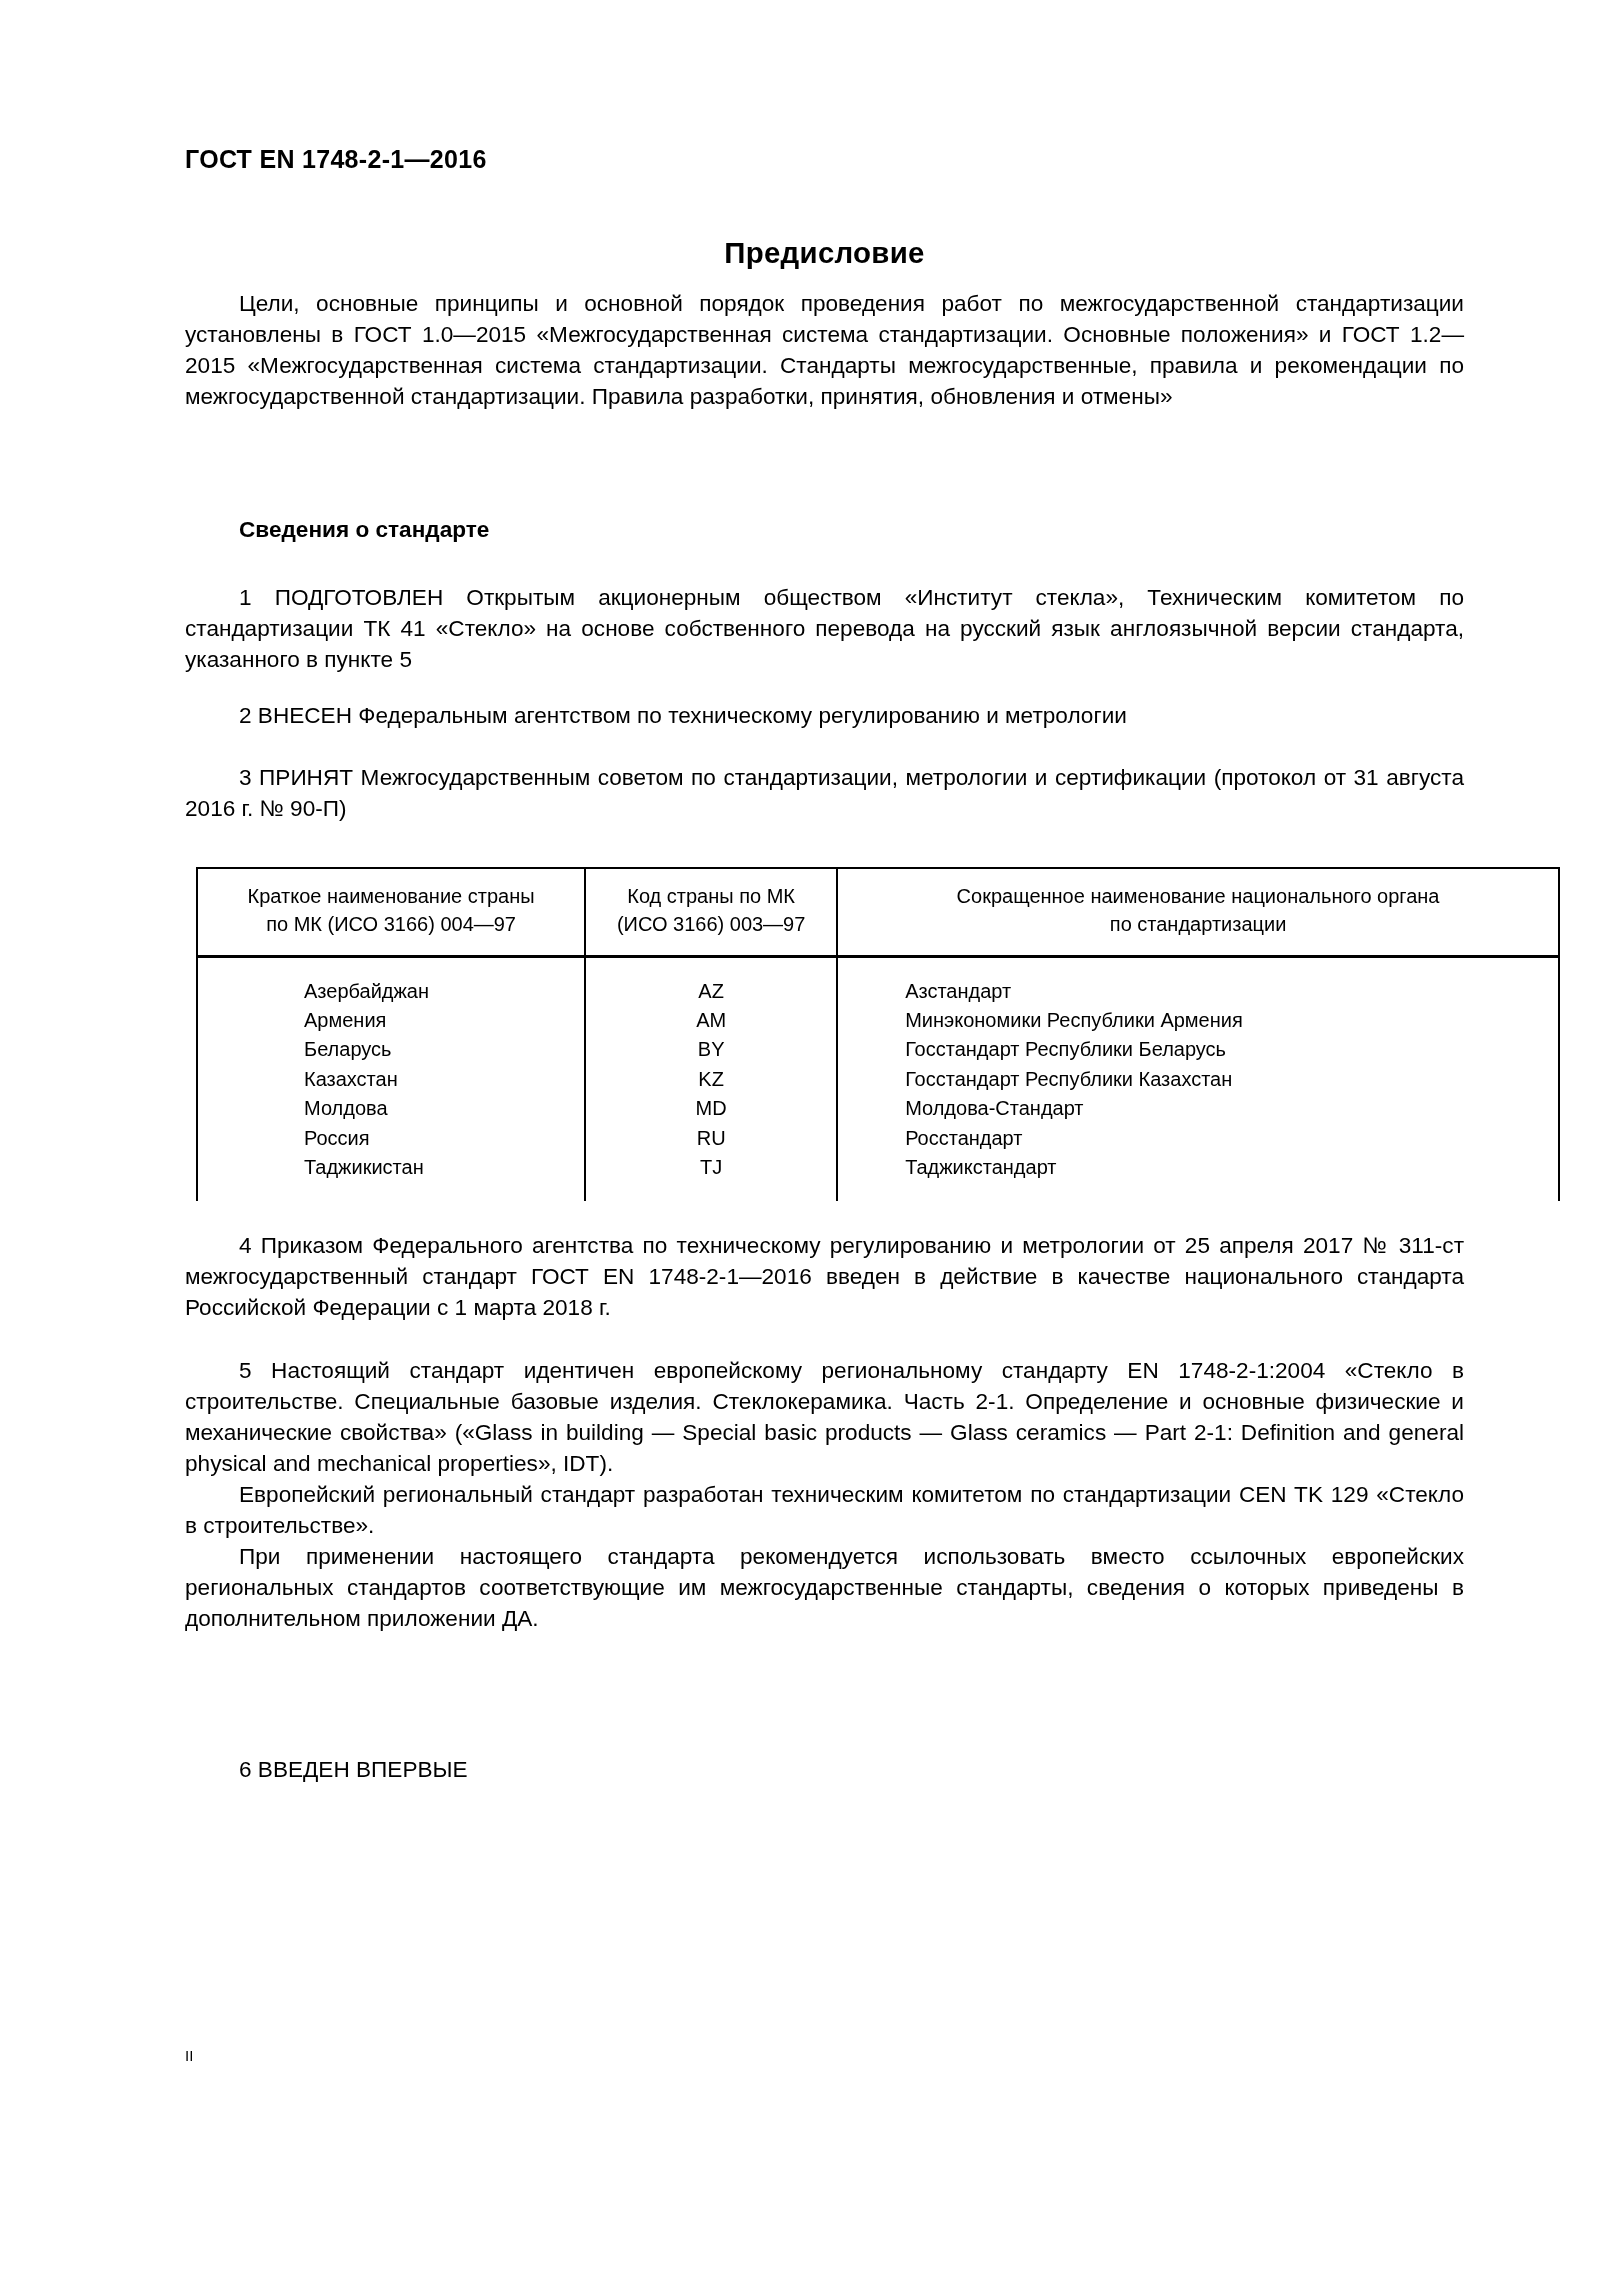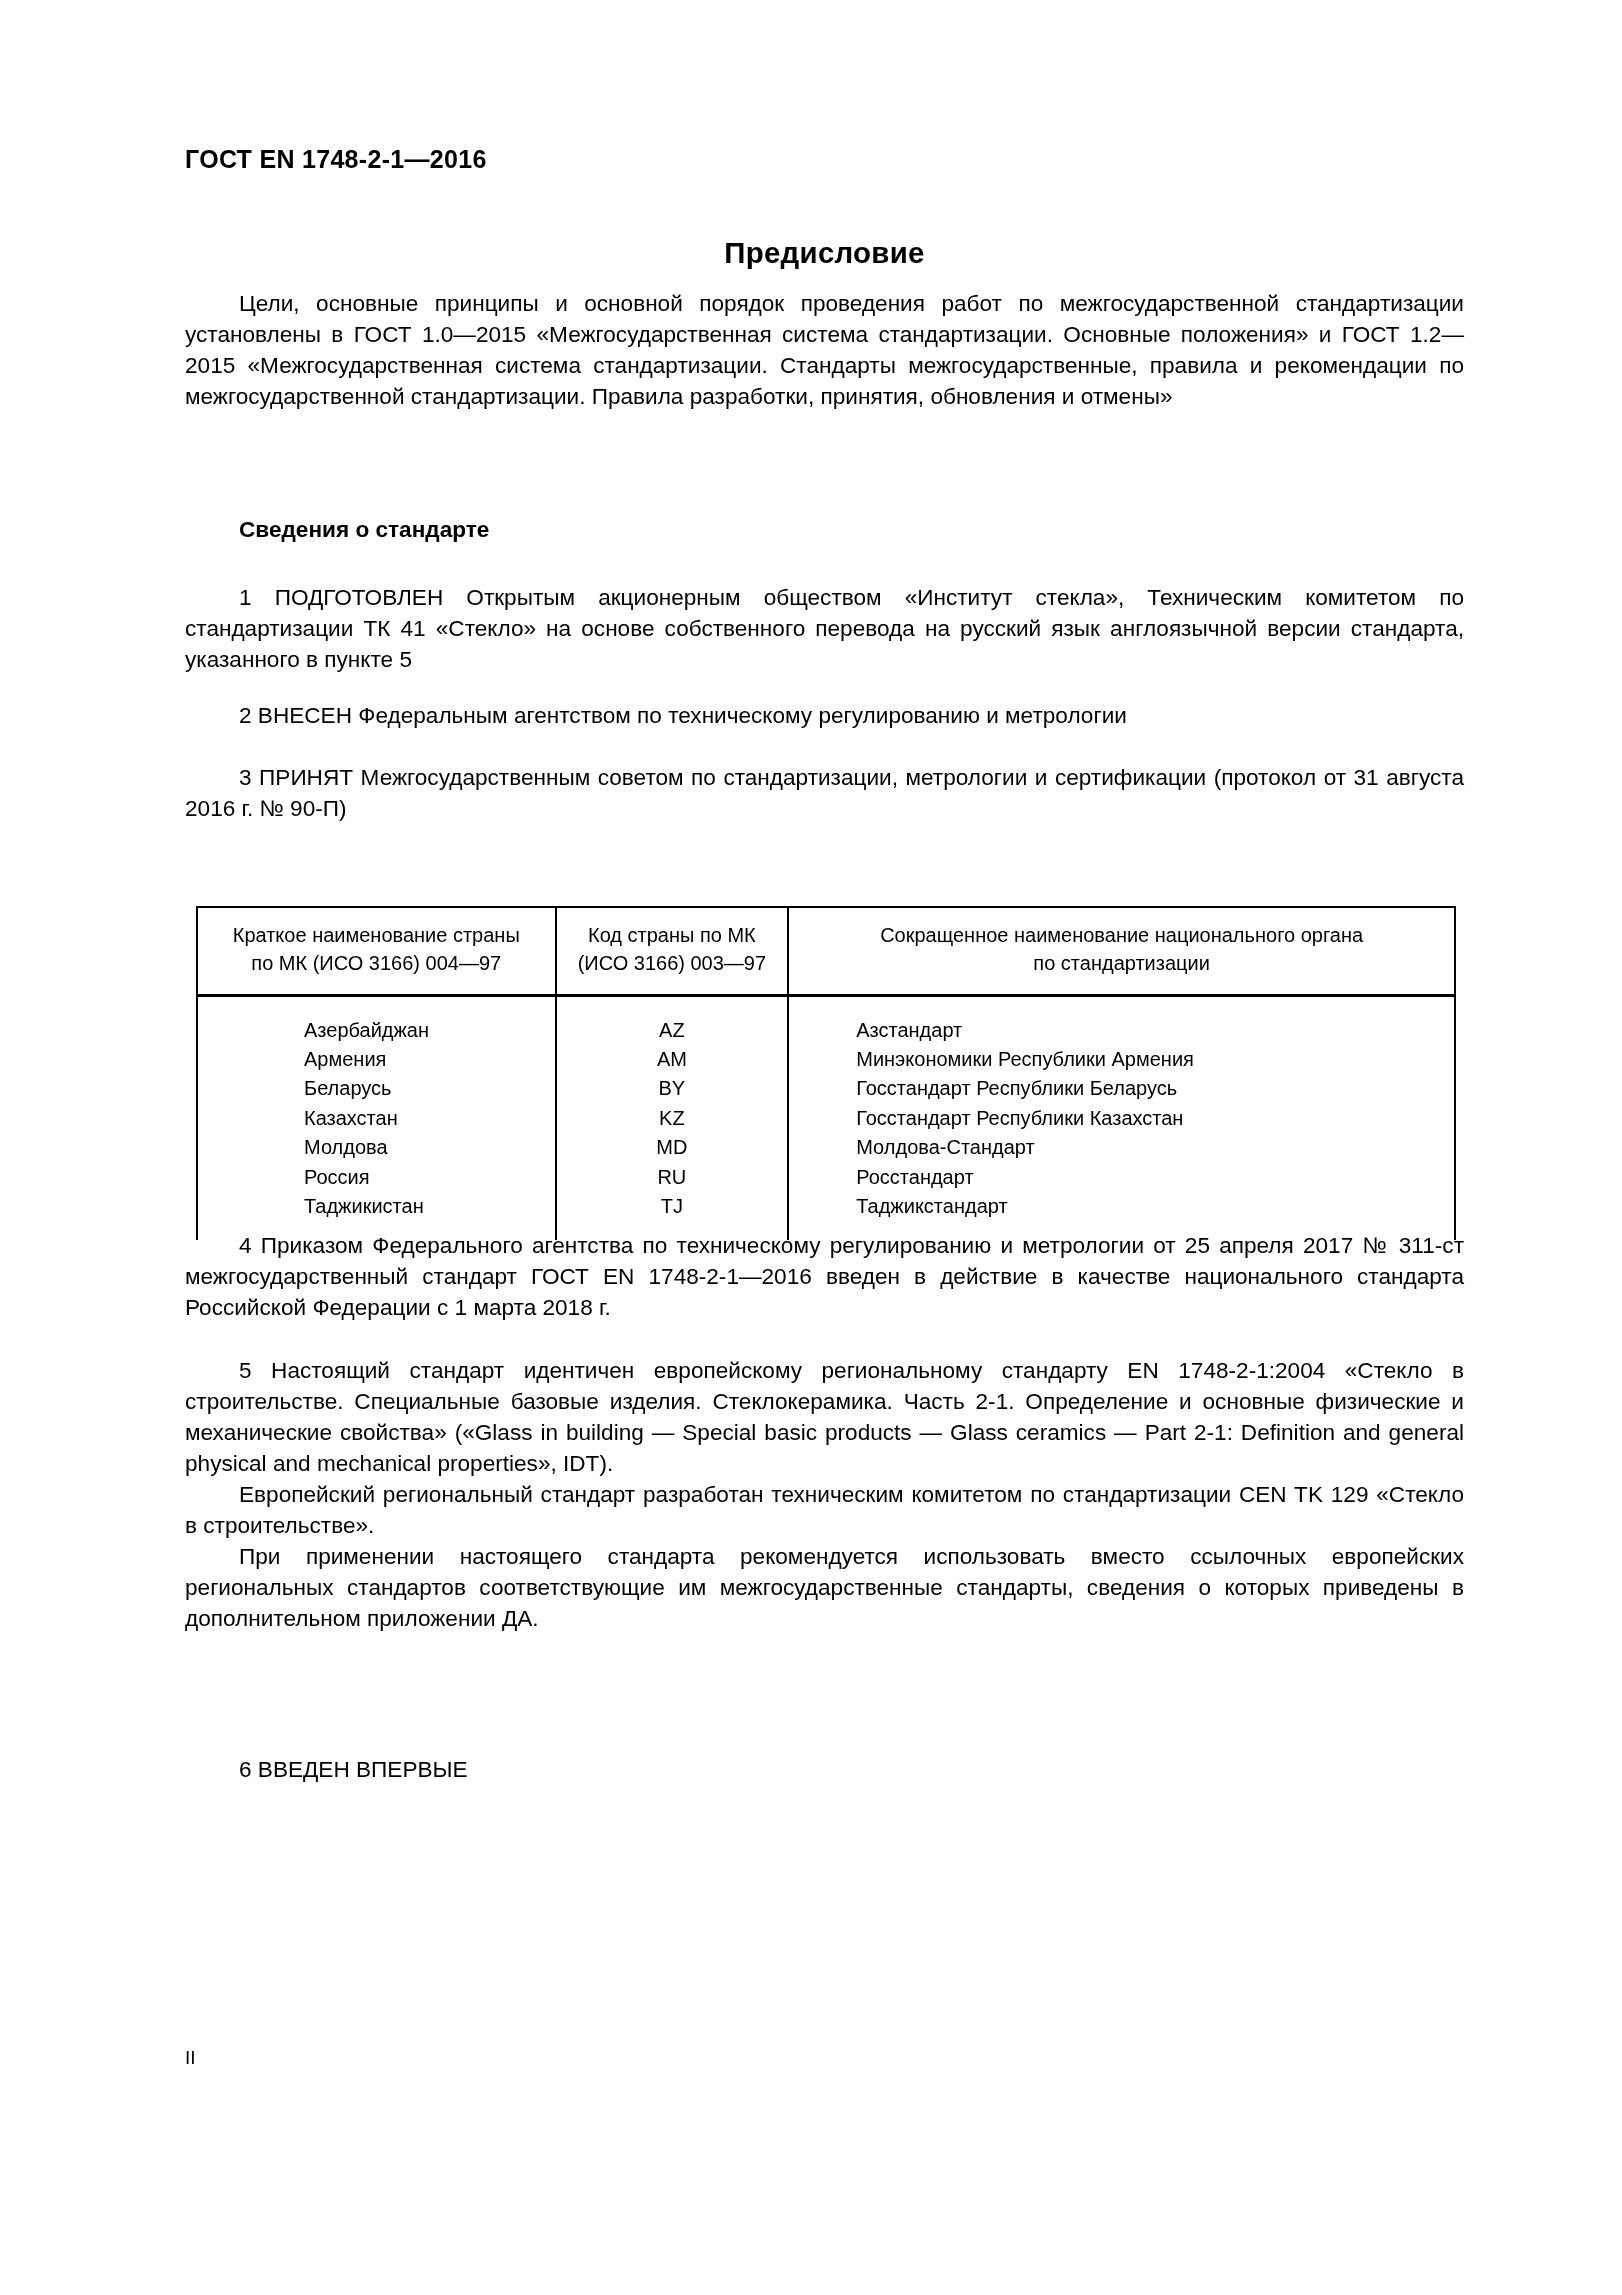--- a/index.html
+++ b/index.html
@@ -70,22 +70,21 @@
     font-weight: bold;
     text-indent: 54px;
     width: 1279px;
   }
 
   
   .vote-table-wrap {
     position: absolute;
     left: 196px;
     top: 867px;
-    width: 1260px;
-    margin-top: 39px;
+    width: 1364px;
   }
   table.vote-table {
     border-collapse: collapse;
     width: 100%;
     font-size: 20px;
     line-height: 27.5px;
   }
   table.vote-table th,
   table.vote-table td {
     border: 2px solid #000000;
@@ -122,21 +121,21 @@
   .tbl-outer-top,
   .tbl-outer-bottom {
     border-top-width: 3.3px;
   }
 
   
   .page-number {
     position: absolute;
     left: 185px;
     top: 2047px;
-    font-size: 19px;
+    font-size: 15px;
   }
 </style>
 </head>
 <body>
 
 <div class="page">
 
   <div class="doc-header">ГОСТ EN 1748-2-1—2016</div>
 
   <h1 class="doc-title">Предисловие</h1>

